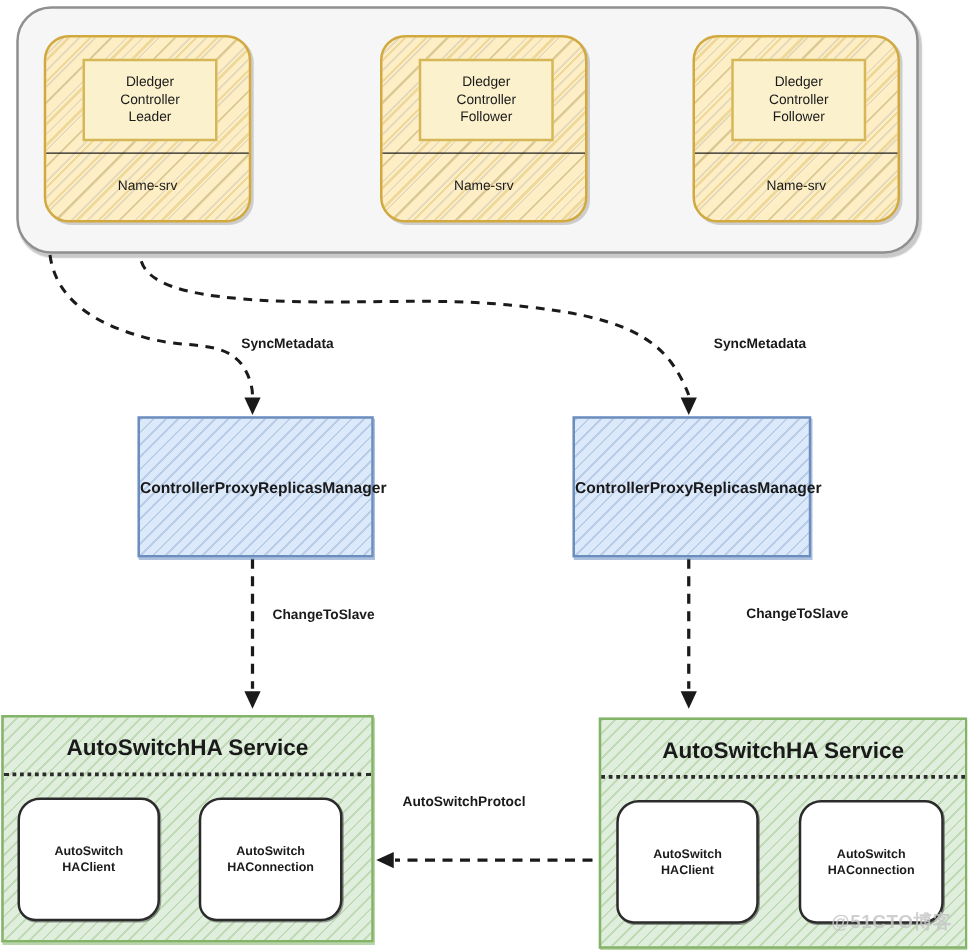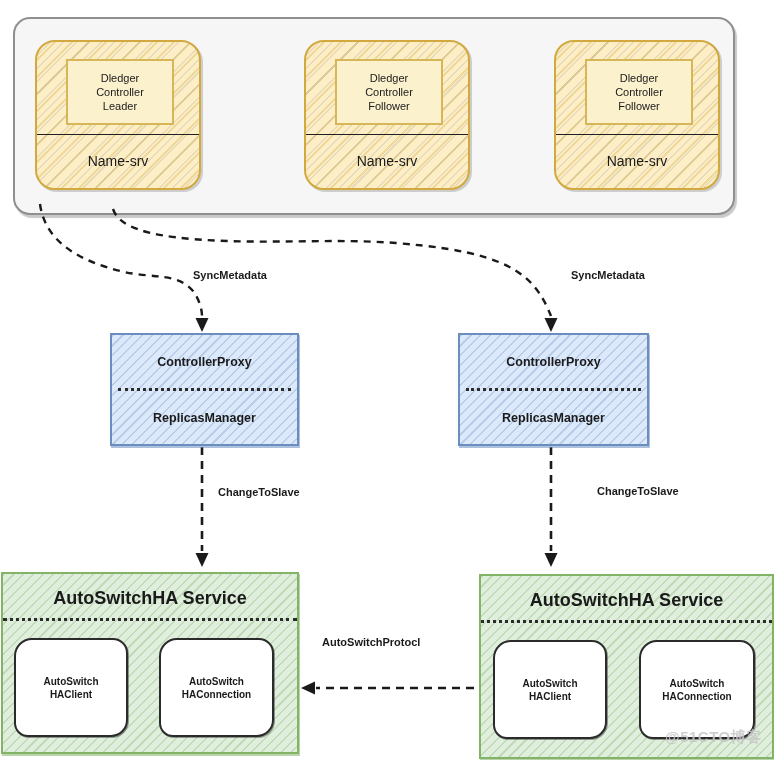--- a/index.html
+++ b/index.html
@@ -6,23 +6,22 @@
   #canvas{
     position:relative;width:774px;height:760px;overflow:hidden;
     font-family:"Liberation Sans",sans-serif;color:#1a1a1a;background:#ffffff;
   }
   .abs{position:absolute;}
   .prelines{white-space:pre-line;}
 
   
   .cluster{
     left:13px;top:5px;width:718px;height:194px;
-    background:#f5f6f5;border:2px solid #8f8f8f;border-radius:17px;
+    background:#f5f6f5;border:2px solid #8f8f8f;border-radius:28px;
     box-shadow:2px 3px 1px rgba(120,120,120,0.40);
-    margin-top:12px;
   }
 
   
   .node{
     top:21px;width:162px;height:146px;border-radius:20px;
     background-color:#fdeec6;
     background-image:
       repeating-linear-gradient(135deg, rgba(150,150,150,0.22) 0 1.5px, transparent 1.5px 9px),
       repeating-linear-gradient(135deg, rgba(214,182,86,0.38) 0 2px, transparent 2px 12px);
     border:2.5px solid #d2a93f;
@@ -30,31 +29,31 @@
   }
   .node-inner{
     position:absolute;left:29px;top:17px;width:104px;height:62px;
     background:#fcf1cd;border:2px solid #d6b656;
     display:flex;align-items:center;justify-content:center;text-align:center;
     font-size:11px;line-height:1.28;
   }
   .node-divider{position:absolute;left:0;top:92px;width:100%;border-top:1.5px solid #1f1f1f;}
   .node-sub{
     position:absolute;left:0;top:94px;width:100%;height:50px;
-    display:flex;align-items:center;justify-content:center;font-size:14px;
+    display:flex;align-items:center;justify-content:center;font-size:11px;
   }
 
   
   .proxy{
     top:333px;height:109px;
     background-color:#dbe9fb;
     background-image:repeating-linear-gradient(135deg, rgba(108,142,191,0.30) 0 1.5px, transparent 1.5px 7px);
     border:2px solid #6c8ebf;
     box-shadow:1px 2px 0 rgba(108,142,191,0.55);
-    display:flex;flex-direction:column;text-align:center;
+    display:flex;flex-direction:row;text-align:center;
   }
   .proxy-label{flex:1;display:flex;align-items:center;justify-content:center;font-weight:bold;font-size:12.5px;}
   .proxy-divider{width:94%;align-self:center;border-top:3px dotted #2b2b2b;}
 
   
   .service{
     background-color:#dfeedd;
     background-image:repeating-linear-gradient(135deg, rgba(130,179,102,0.32) 0 1.5px, transparent 1.5px 7px);
     border:2px solid #82b366;
     box-shadow:1px 2px 0 rgba(130,179,102,0.55);

